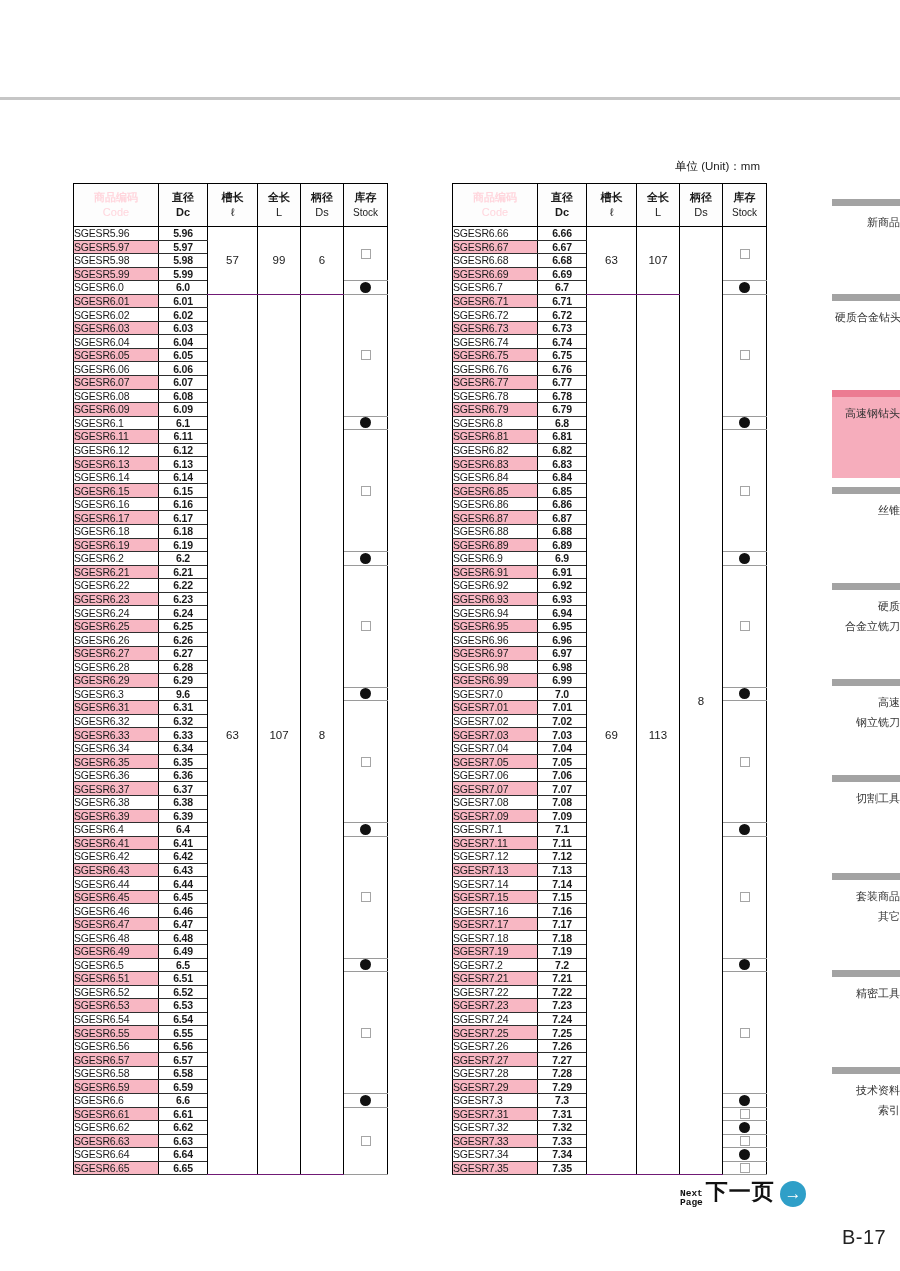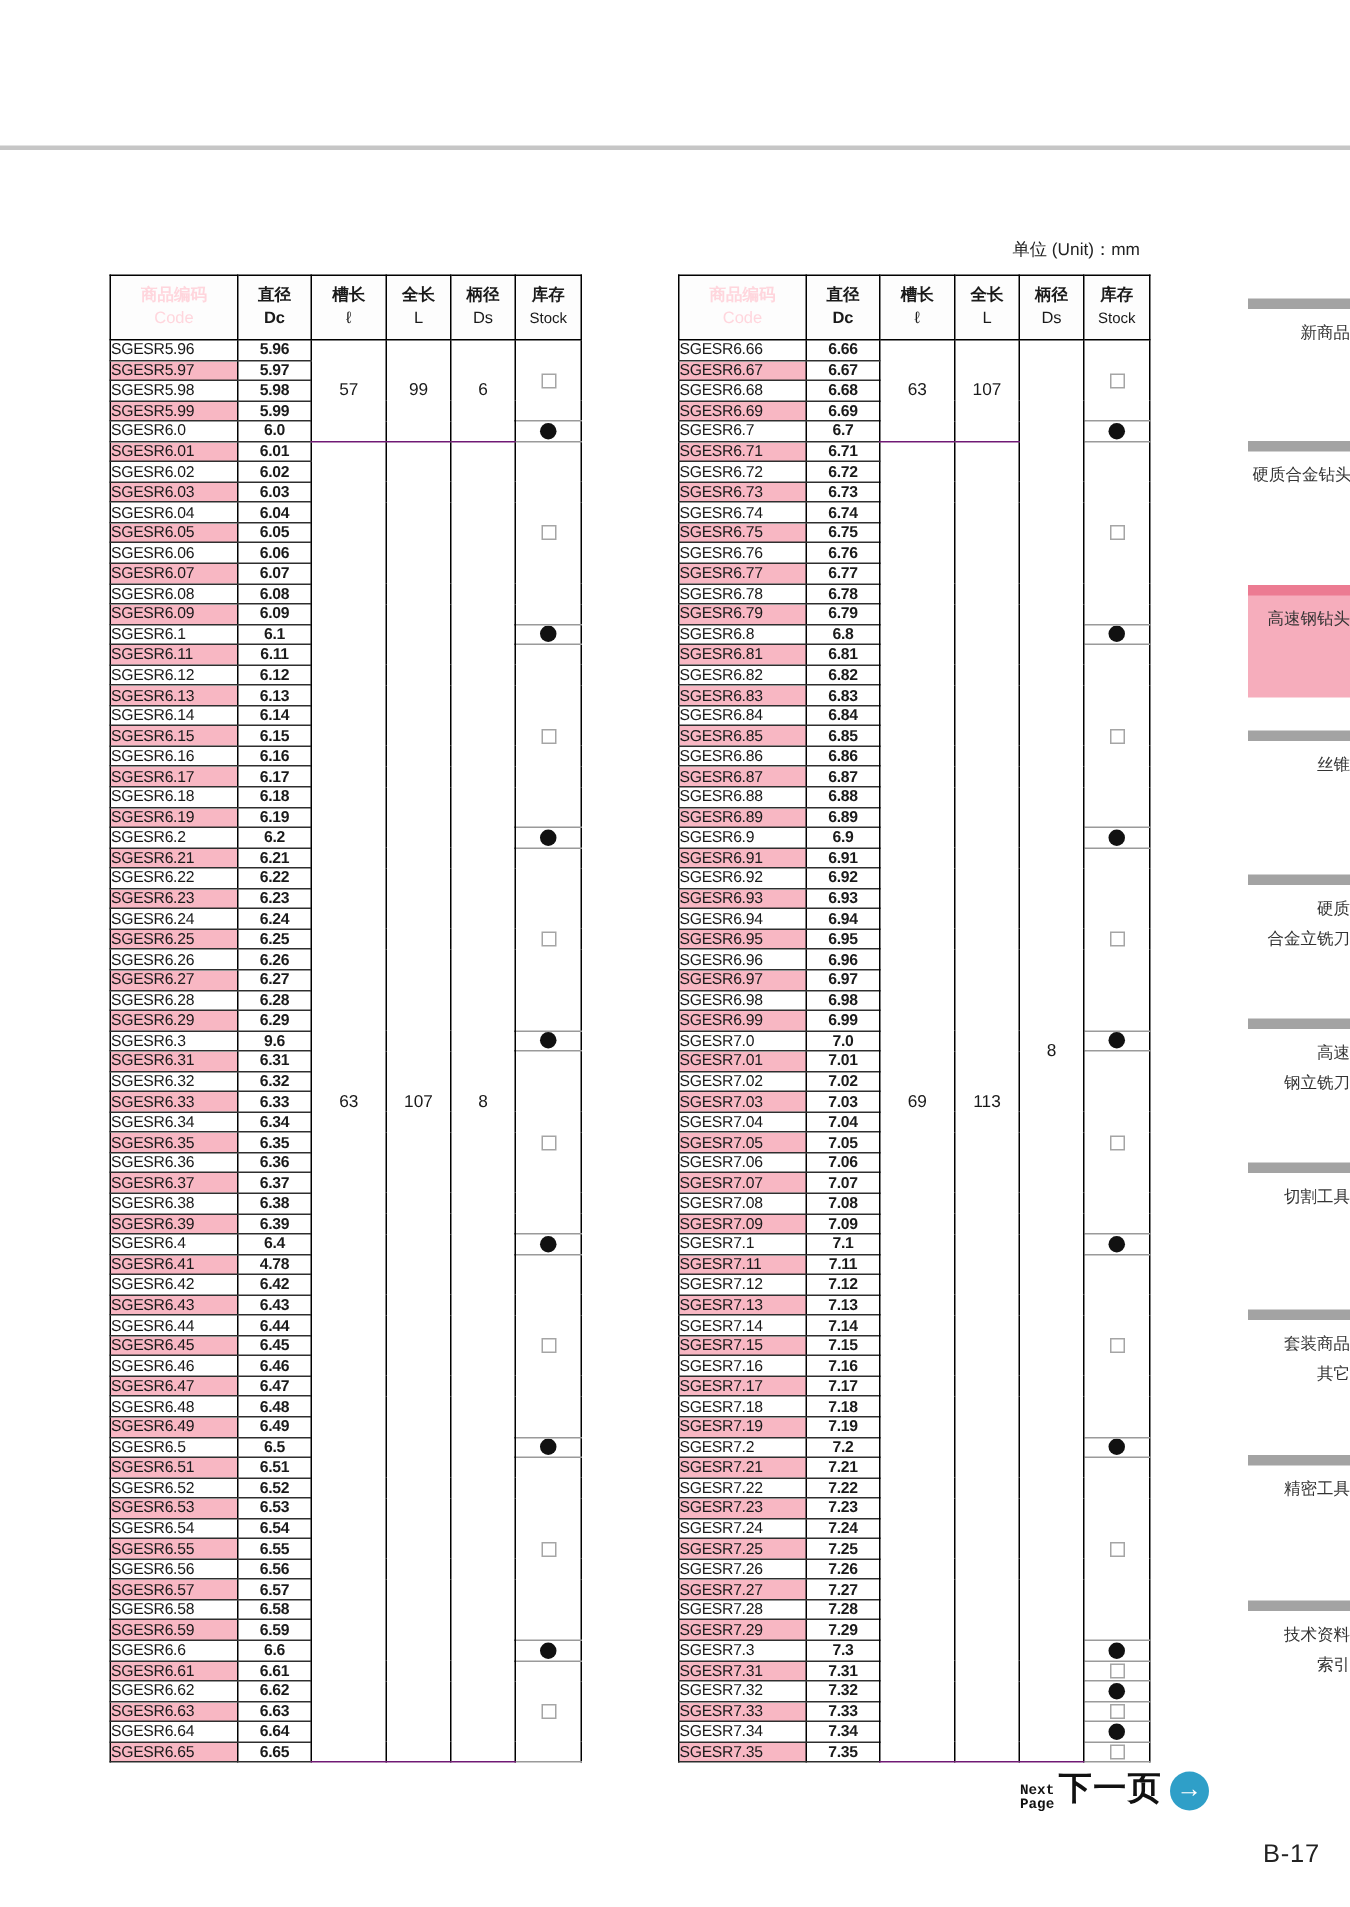--- a/index.html
+++ b/index.html
@@ -48,31 +48,31 @@
     border:1px solid #000;border-top:none;border-bottom:1px solid #9a9a9a;
     text-align:center;
   }
   .mk-circle{width:11px;height:11px;border-radius:50%;background:#111;margin:0 auto;}
   .mk-square{width:8px;height:8px;border:1.5px solid #a5a5a5;background:#fff;margin:0 auto;}
 
   
   .sidebar{position:absolute;left:832px;top:199px;width:68px;height:940px;}
   .sb-item{position:absolute;left:0;width:68px;text-align:right;}
   .sb-bar{width:68px;height:7px;background:#a3a3a3;}
-  .sb-item.active{background:#f6adbc;height:75px;}
+  .sb-item.active{background:#f6adbc;height:88px;}
   .sb-item.active .sb-bar{background:#ec7b92;}
   .sb-label{padding:6px 0 0 3px;font-size:11px;line-height:20px;color:#333;white-space:nowrap;}
 
   
   .next-page{position:absolute;left:680px;top:1177px;width:130px;height:30px;display:flex;align-items:flex-end;cursor:pointer;font-family:Liberation Mono, monospace;}
   .np-small{font-size:9.5px;font-weight:bold;line-height:8.5px;color:#111;}
   .np-big{font-size:22px;font-weight:bold;color:#111;margin-left:3px;letter-spacing:1px;}
   .np-circle{width:26px;height:26px;border-radius:50%;background:#2f9fc8;color:#fff;margin-left:5px;
     display:flex;align-items:center;justify-content:center;font-size:17px;font-weight:bold;}
-  .page-no{position:absolute;left:842px;top:1226px;font-size:17px;color:#222;letter-spacing:0.5px;}
+  .page-no{position:absolute;left:842px;top:1226px;font-size:20px;color:#222;letter-spacing:0.5px;}
 </style>
 </head>
 <body>
 
 <div class="topline"></div>
 
 <div class="unit-label">单位 (Unit)：mm</div>
 
 <table class="cat left">
   <colgroup>
@@ -323,21 +323,21 @@
       </tr>
       <tr>
         <td class="code">SGESR6.4</td>
         <td class="dc">6.4</td>
         <td class="stock" rowspan="1">
           <div class="mk-circle"></div>
         </td>
       </tr>
       <tr>
         <td class="code pink">SGESR6.41</td>
-        <td class="dc">4.78</td>
+        <td class="dc">6.41</td>
         <td class="stock" rowspan="9">
           <div class="mk-square"></div>
         </td>
       </tr>
       <tr>
         <td class="code">SGESR6.42</td>
         <td class="dc">6.42</td>
       </tr>
       <tr>
         <td class="code pink">SGESR6.43</td>

